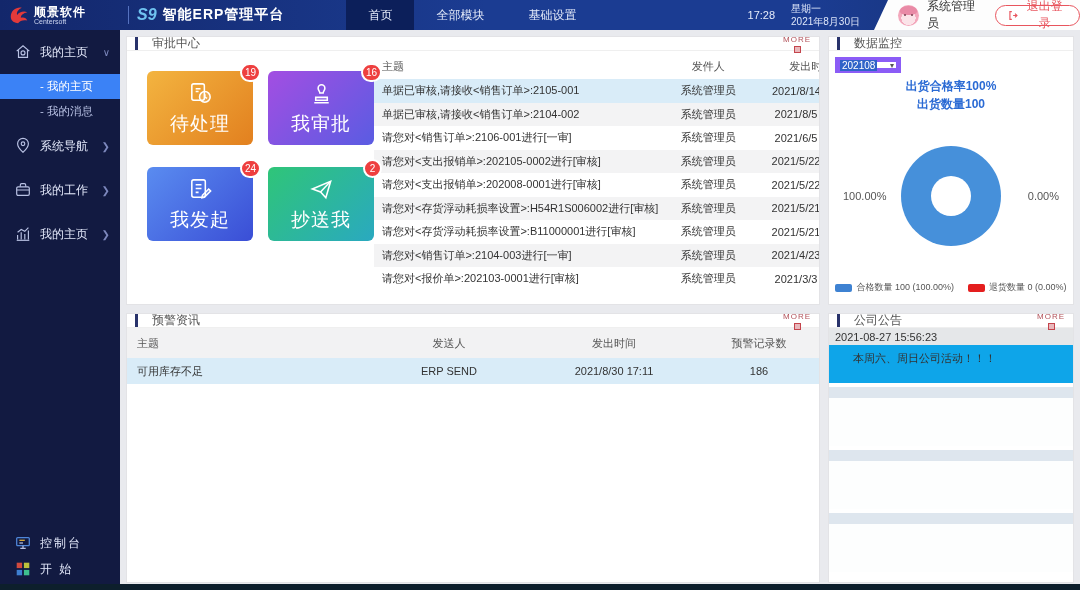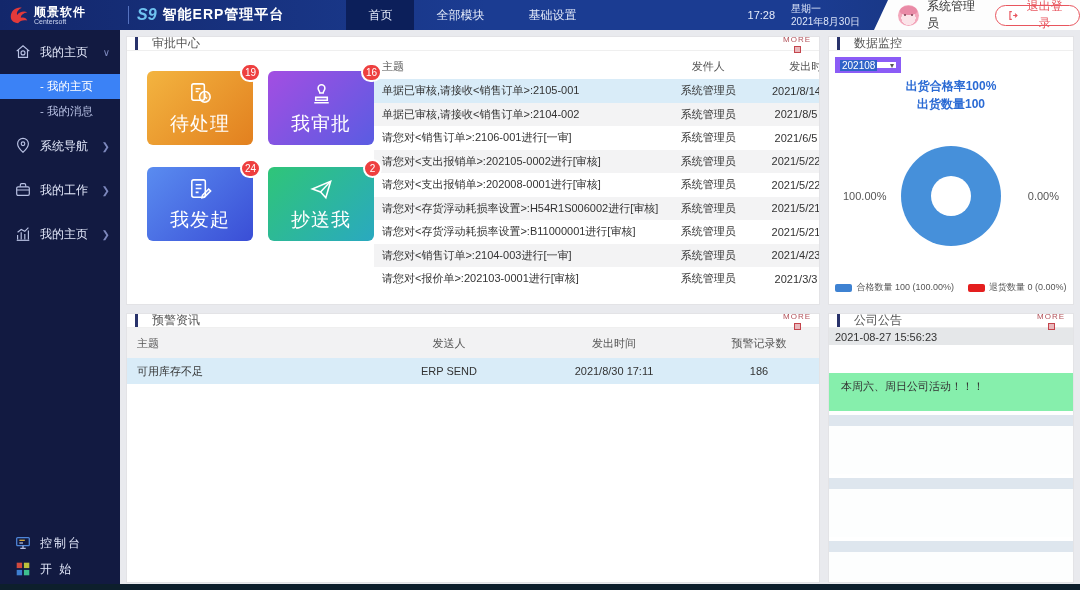--- a/index.html
+++ b/index.html
@@ -99,21 +99,21 @@
   
   .al-hrow { display:flex; height:30px; align-items:center; background:#f2f2f3; font-size:11px; color:#555; }
   .al-row { display:flex; height:26px; align-items:center; background:#d9ecf8; font-size:11px; color:#333; cursor:pointer; }
   .a-subject { flex:1; padding-left:10px; }
   .a-sender { width:160px; text-align:center; flex:0 0 auto; }
   .a-time { width:170px; text-align:center; flex:0 0 auto; }
   .a-count { width:120px; text-align:center; flex:0 0 auto; }
 
   
   .ann-date { height:17px; background:#e5e7e9; display:flex; align-items:center; padding-left:6px; font-size:11px; color:#333; }
-  .ann-content { min-height:38px; background:#86efac; padding:6px 12px; font-size:11px; color:#333;margin-top:28px; }
+  .ann-content { min-height:38px; background:#0ea5e9; padding:6px 24px; font-size:11px; color:#333; }
   .ann-gap { height:11px; background:#dee6ee; margin-top:4px; }
   .ann-empty { height:48px; background:#fdfefe; }
 
   .bottom-strip { position:absolute; left:0; bottom:0; width:1080px; height:6px; background:#0d1f2c; z-index:40; }
 </style>
 </head>
 <body>
 
 <div class="topbar">
   <div class="logo-wrap">

